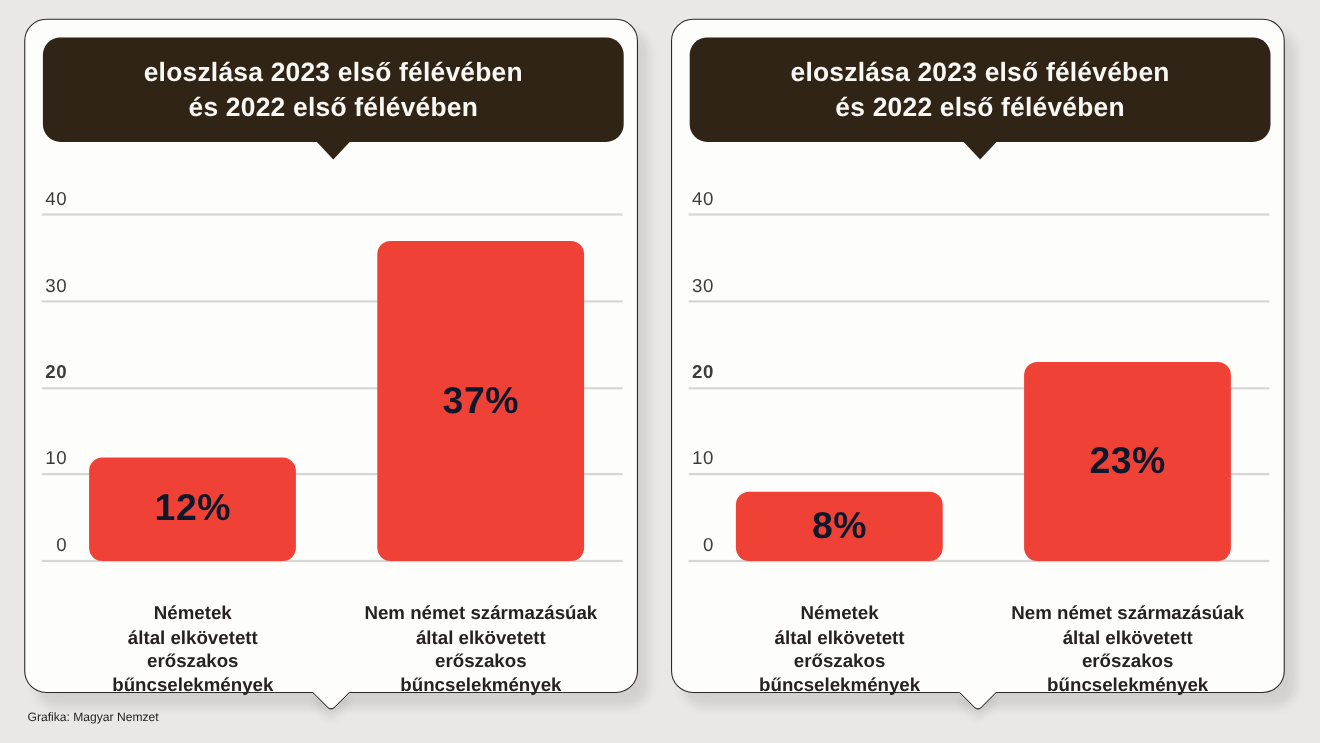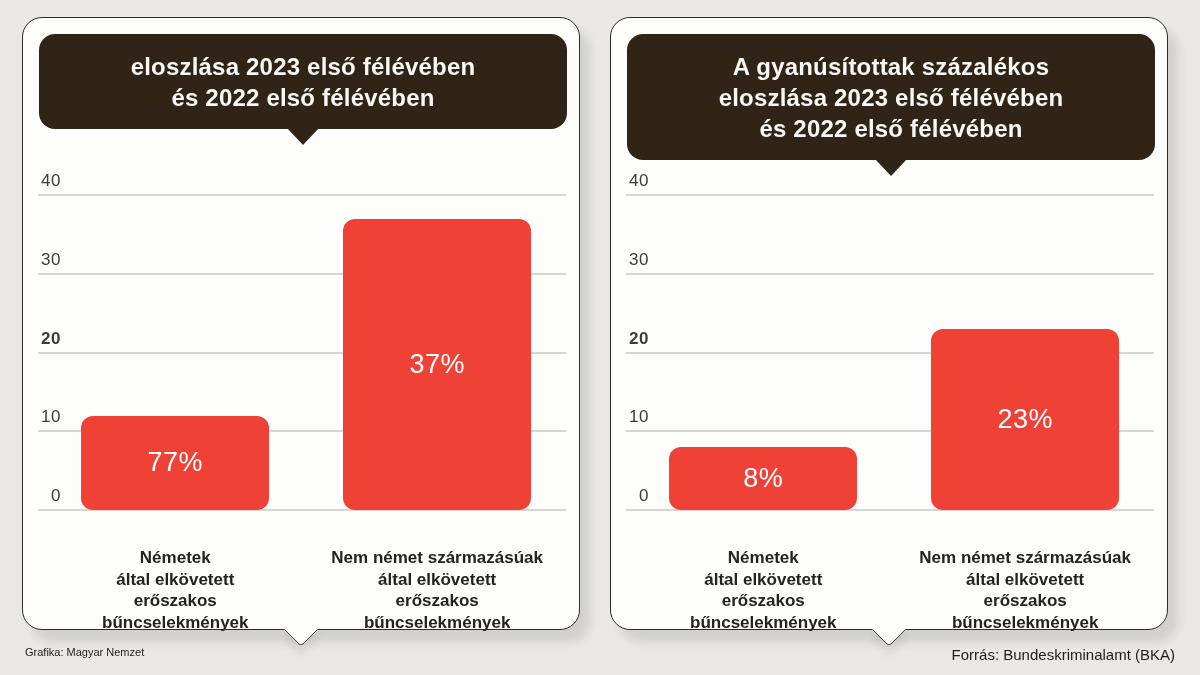--- a/index.html
+++ b/index.html
@@ -26,21 +26,21 @@
 
   .plot{position:absolute;left:15px;right:13px;top:176px;height:315px;}
   .grid{position:absolute;left:0;right:0;height:0;border-top:2px solid var(--gridline);}
   .g0{top:0;} .g1{top:25%;} .g2{top:50%;font-weight:bold;} .g3{top:75%;} .g4{top:100%;}
   .tick{position:absolute;left:0;bottom:5px;width:23px;text-align:right;
     font-size:17px;color:var(--tick-color);letter-spacing:0.5px;}
 
   .bar{position:absolute;bottom:-1px;width:188px;background:var(--bar-red);border-radius:12px;
     display:flex;align-items:center;justify-content:center;}
   .bar-a{left:calc(26% - 94px);} .bar-b{left:calc(75.6% - 94px);}
-  .bar-label{color:#ffffff;font-weight:normal;font-size:27px;letter-spacing:0.5px;}
+  .bar-label{color:#0f172a;font-weight:bold;font-size:34px;letter-spacing:0.5px;}
 
   .cats{position:absolute;left:15px;right:13px;top:510px;height:95px;}
   .cat{position:absolute;text-align:center;font-weight:bold;font-size:17px;
     line-height:21.5px;color:var(--cat-color);margin-top:19px;}
   .cat-a{left:calc(26% - 120px);width:240px;} .cat-b{left:calc(75.6% - 150px);width:300px;}
 
   .notch{position:absolute;bottom:-13px;left:50%;width:24px;height:24px;background:var(--card-white);
     border-right:1.5px solid var(--card-border);border-bottom:1.5px solid var(--card-border);
     transform:translateX(-50%) rotate(45deg);border-bottom-right-radius:5px;
     box-shadow:6px 6px 8px rgba(0,0,0,0.08);}
@@ -71,21 +71,21 @@
           <span class="tick">20</span>
         </div>
       <div class="grid g3">
           <span class="tick">10</span>
         </div>
       <div class="grid g4">
           <span class="tick">0</span>
         </div>
 
       <div class="bar bar-a" style="height: 30%;">
-        <span class="bar-label">77%</span>
+        <span class="bar-label">12%</span>
       </div>
       <div class="bar bar-b" style="height: 92.5%;">
         <span class="bar-label">37%</span>
       </div>
     </div>
 
     <div class="cats">
       <div class="cat cat-a">
         <div>Németek</div>
         <div>által elkövetett</div>
@@ -98,21 +98,20 @@
         <div>erőszakos</div>
         <div>bűncselekmények</div>
       </div>
     </div>
 
     <div class="notch"></div>
   </div>
 
   <div class="card card-right">
     <div class="titlebox">
-      <div>A gyanúsítottak százalékos</div>
       <div>eloszlása 2023 első félévében</div>
       <div>és 2022 első félévében</div>
       <div class="title-tail"></div>
     </div>
 
     <div class="plot">
       <div class="grid g0">
           <span class="tick">40</span>
         </div>
       <div class="grid g1">
@@ -148,14 +147,13 @@
         <div>által elkövetett</div>
         <div>erőszakos</div>
         <div>bűncselekmények</div>
       </div>
     </div>
 
     <div class="notch"></div>
   </div>
 
   <div class="footer-left">Grafika: Magyar Nemzet</div>
-  <div class="footer-right">Forrás: Bundeskriminalamt (BKA)</div>
 </div>
 
 </body></html>

